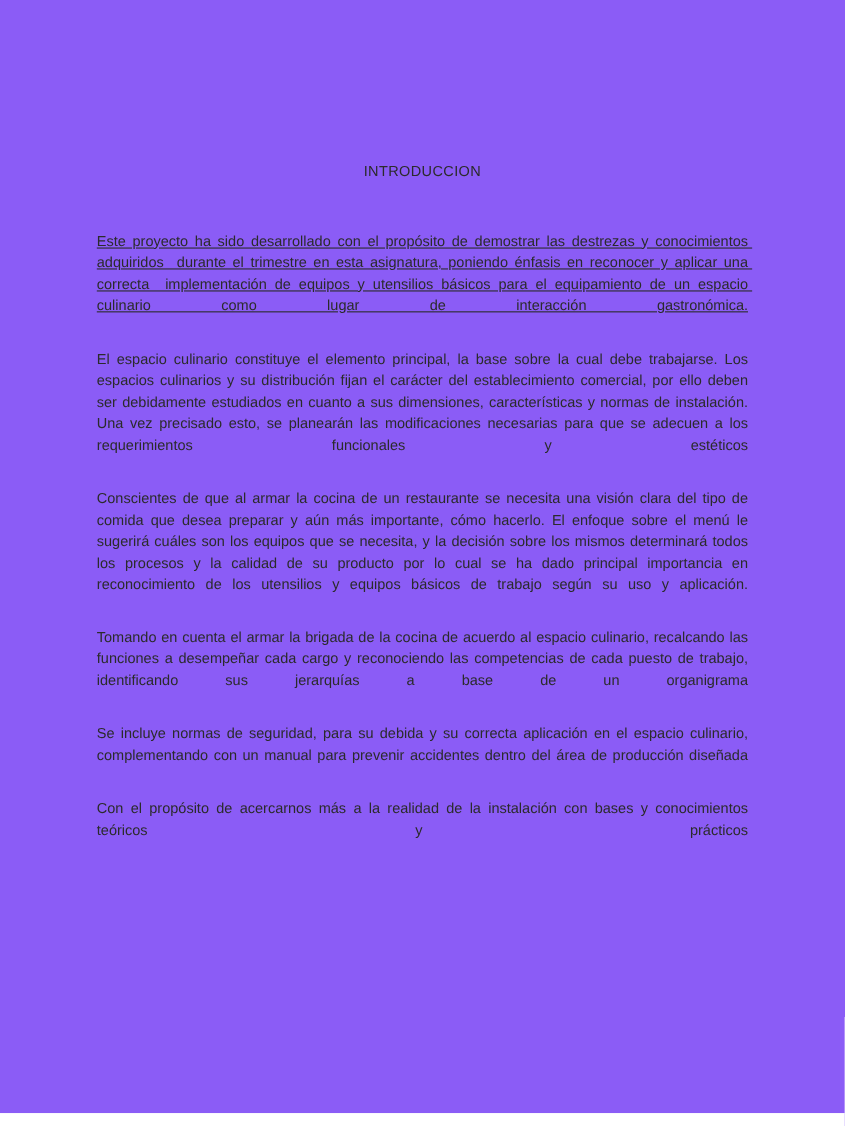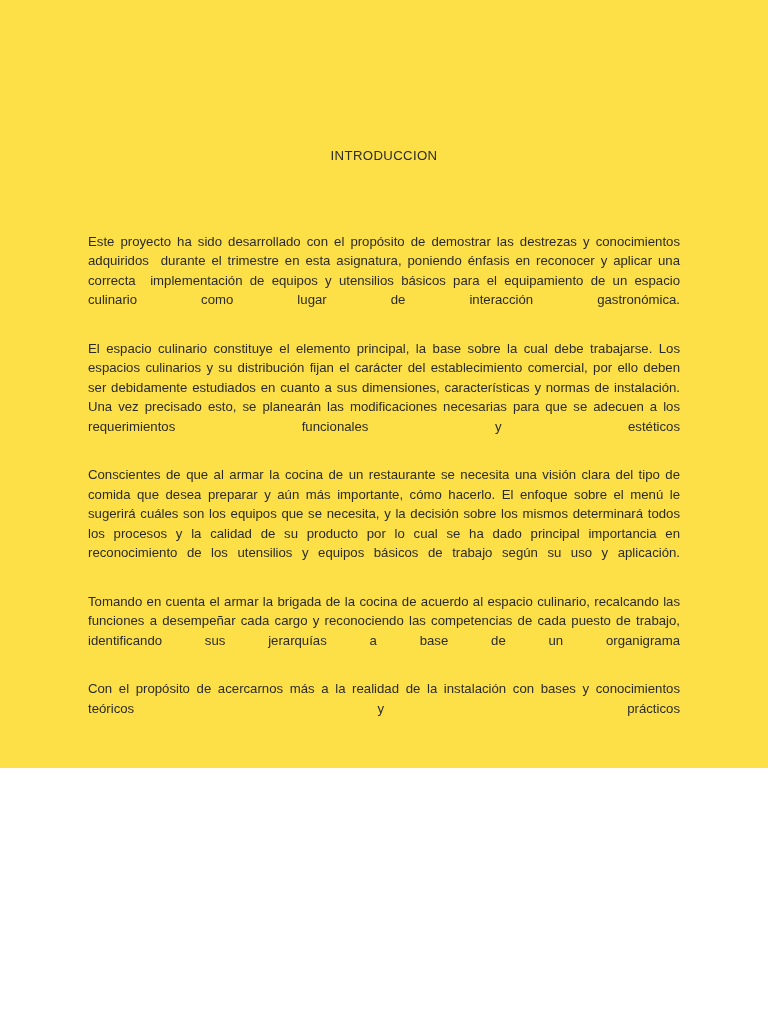--- a/index.html
+++ b/index.html
@@ -5,22 +5,22 @@
 <style>
   html, body {
     margin: 0;
     padding: 0;
     background: #ffffff;
   }
 
   .page {
     position: relative;
     width: 768px;
-    height: 768px;
-    background: #fde047;
+    height: 1012px;
+    background: #8b5cf6;
     overflow: hidden;
     box-sizing: border-box;
     font-family: "Liberation Sans", sans-serif;
     color: #2b2b2b;
   }
 
   .doc-body {
     position: absolute;
     left: 88px;
     top: 0;
@@ -46,21 +46,21 @@
     text-justify: inter-word;
     color: #2b2b2b;
     margin: 0;
     white-space: pre-wrap;
     -webkit-hyphens: none;
     hyphens: none;
     word-spacing: 0.1px;
   }
 
   
-  .para-gap-first { margin-top: 66px; }
+  .para-gap-first { margin-top: 44px; text-decoration: underline; }
   .para-gap       { margin-top: 9.5px; }
 
   
   .para::after {
     content: "";
     display: inline-block;
     width: 100%;
   }
 </style>
 </head>
@@ -73,18 +73,19 @@
     <h1 class="doc-title">INTRODUCCION</h1>
 
     <p class="para para-gap-first">Este proyecto ha sido desarrollado con el propósito de demostrar las destrezas y conocimientos adquiridos  durante el trimestre en esta asignatura, poniendo énfasis en reconocer y aplicar una correcta  implementación de equipos y utensilios básicos para el equipamiento de un espacio culinario como lugar de interacción gastronómica.</p>
 
     <p class="para para-gap">El espacio culinario constituye el elemento principal, la base sobre la cual debe trabajarse. Los espacios culinarios y su distribución fijan el carácter del establecimiento comercial, por ello deben ser debidamente estudiados en cuanto a sus dimensiones, características y normas de instalación. Una vez precisado esto, se planearán las modificaciones necesarias para que se adecuen a los requerimientos funcionales y estéticos</p>
 
     <p class="para para-gap">Conscientes de que al armar la cocina de un restaurante se necesita una visión clara del tipo de comida que desea preparar y aún más importante, cómo hacerlo. El enfoque sobre el menú le sugerirá cuáles son los equipos que se necesita, y la decisión sobre los mismos determinará todos los procesos y la calidad de su producto por lo cual se ha dado principal importancia en reconocimiento de los utensilios y equipos básicos de trabajo según su uso y aplicación.</p>
 
     <p class="para para-gap">Tomando en cuenta el armar la brigada de la cocina de acuerdo al espacio culinario, recalcando las funciones a desempeñar cada cargo y reconociendo las competencias de cada puesto de trabajo, identificando sus jerarquías a base de un organigrama</p>
 
+    <p class="para para-gap">Se incluye normas de seguridad, para su debida y su correcta aplicación en el espacio culinario, complementando con un manual para prevenir accidentes dentro del área de producción diseñada</p>
 
     <p class="para para-gap">Con el propósito de acercarnos más a la realidad de la instalación con bases y conocimientos teóricos y prácticos</p>
 
   </div>
 
 </div>
 
 </body></html>

